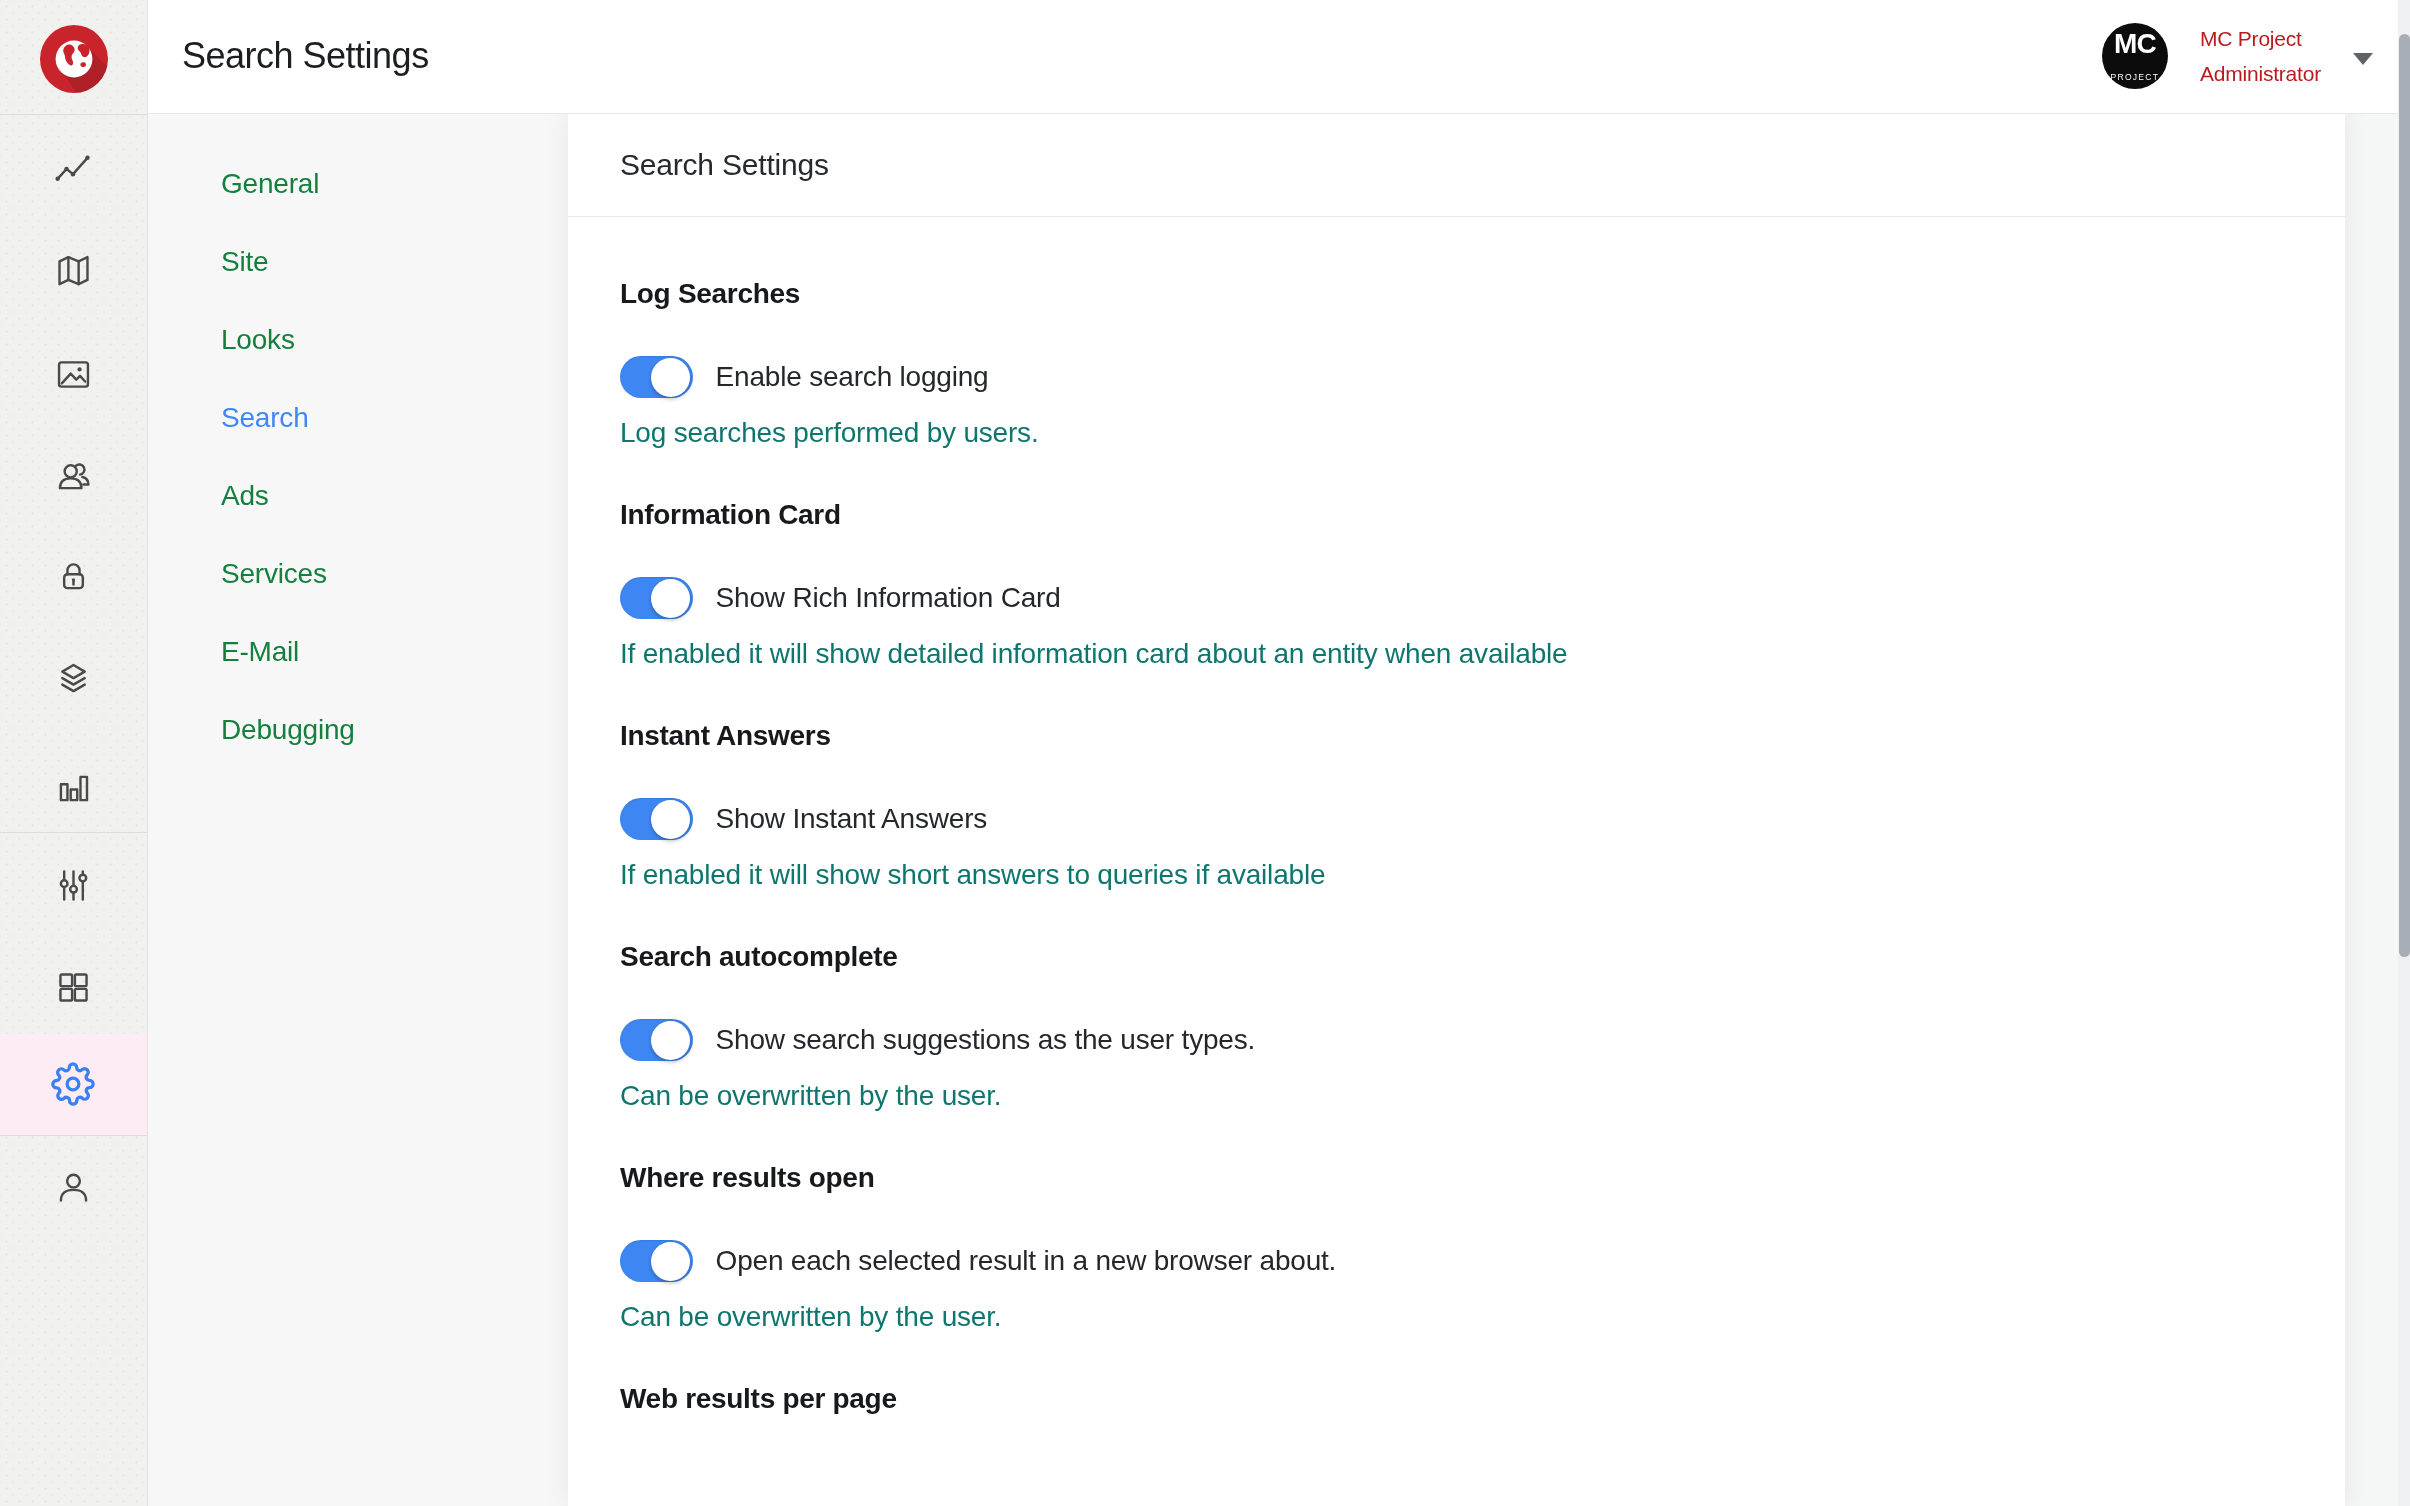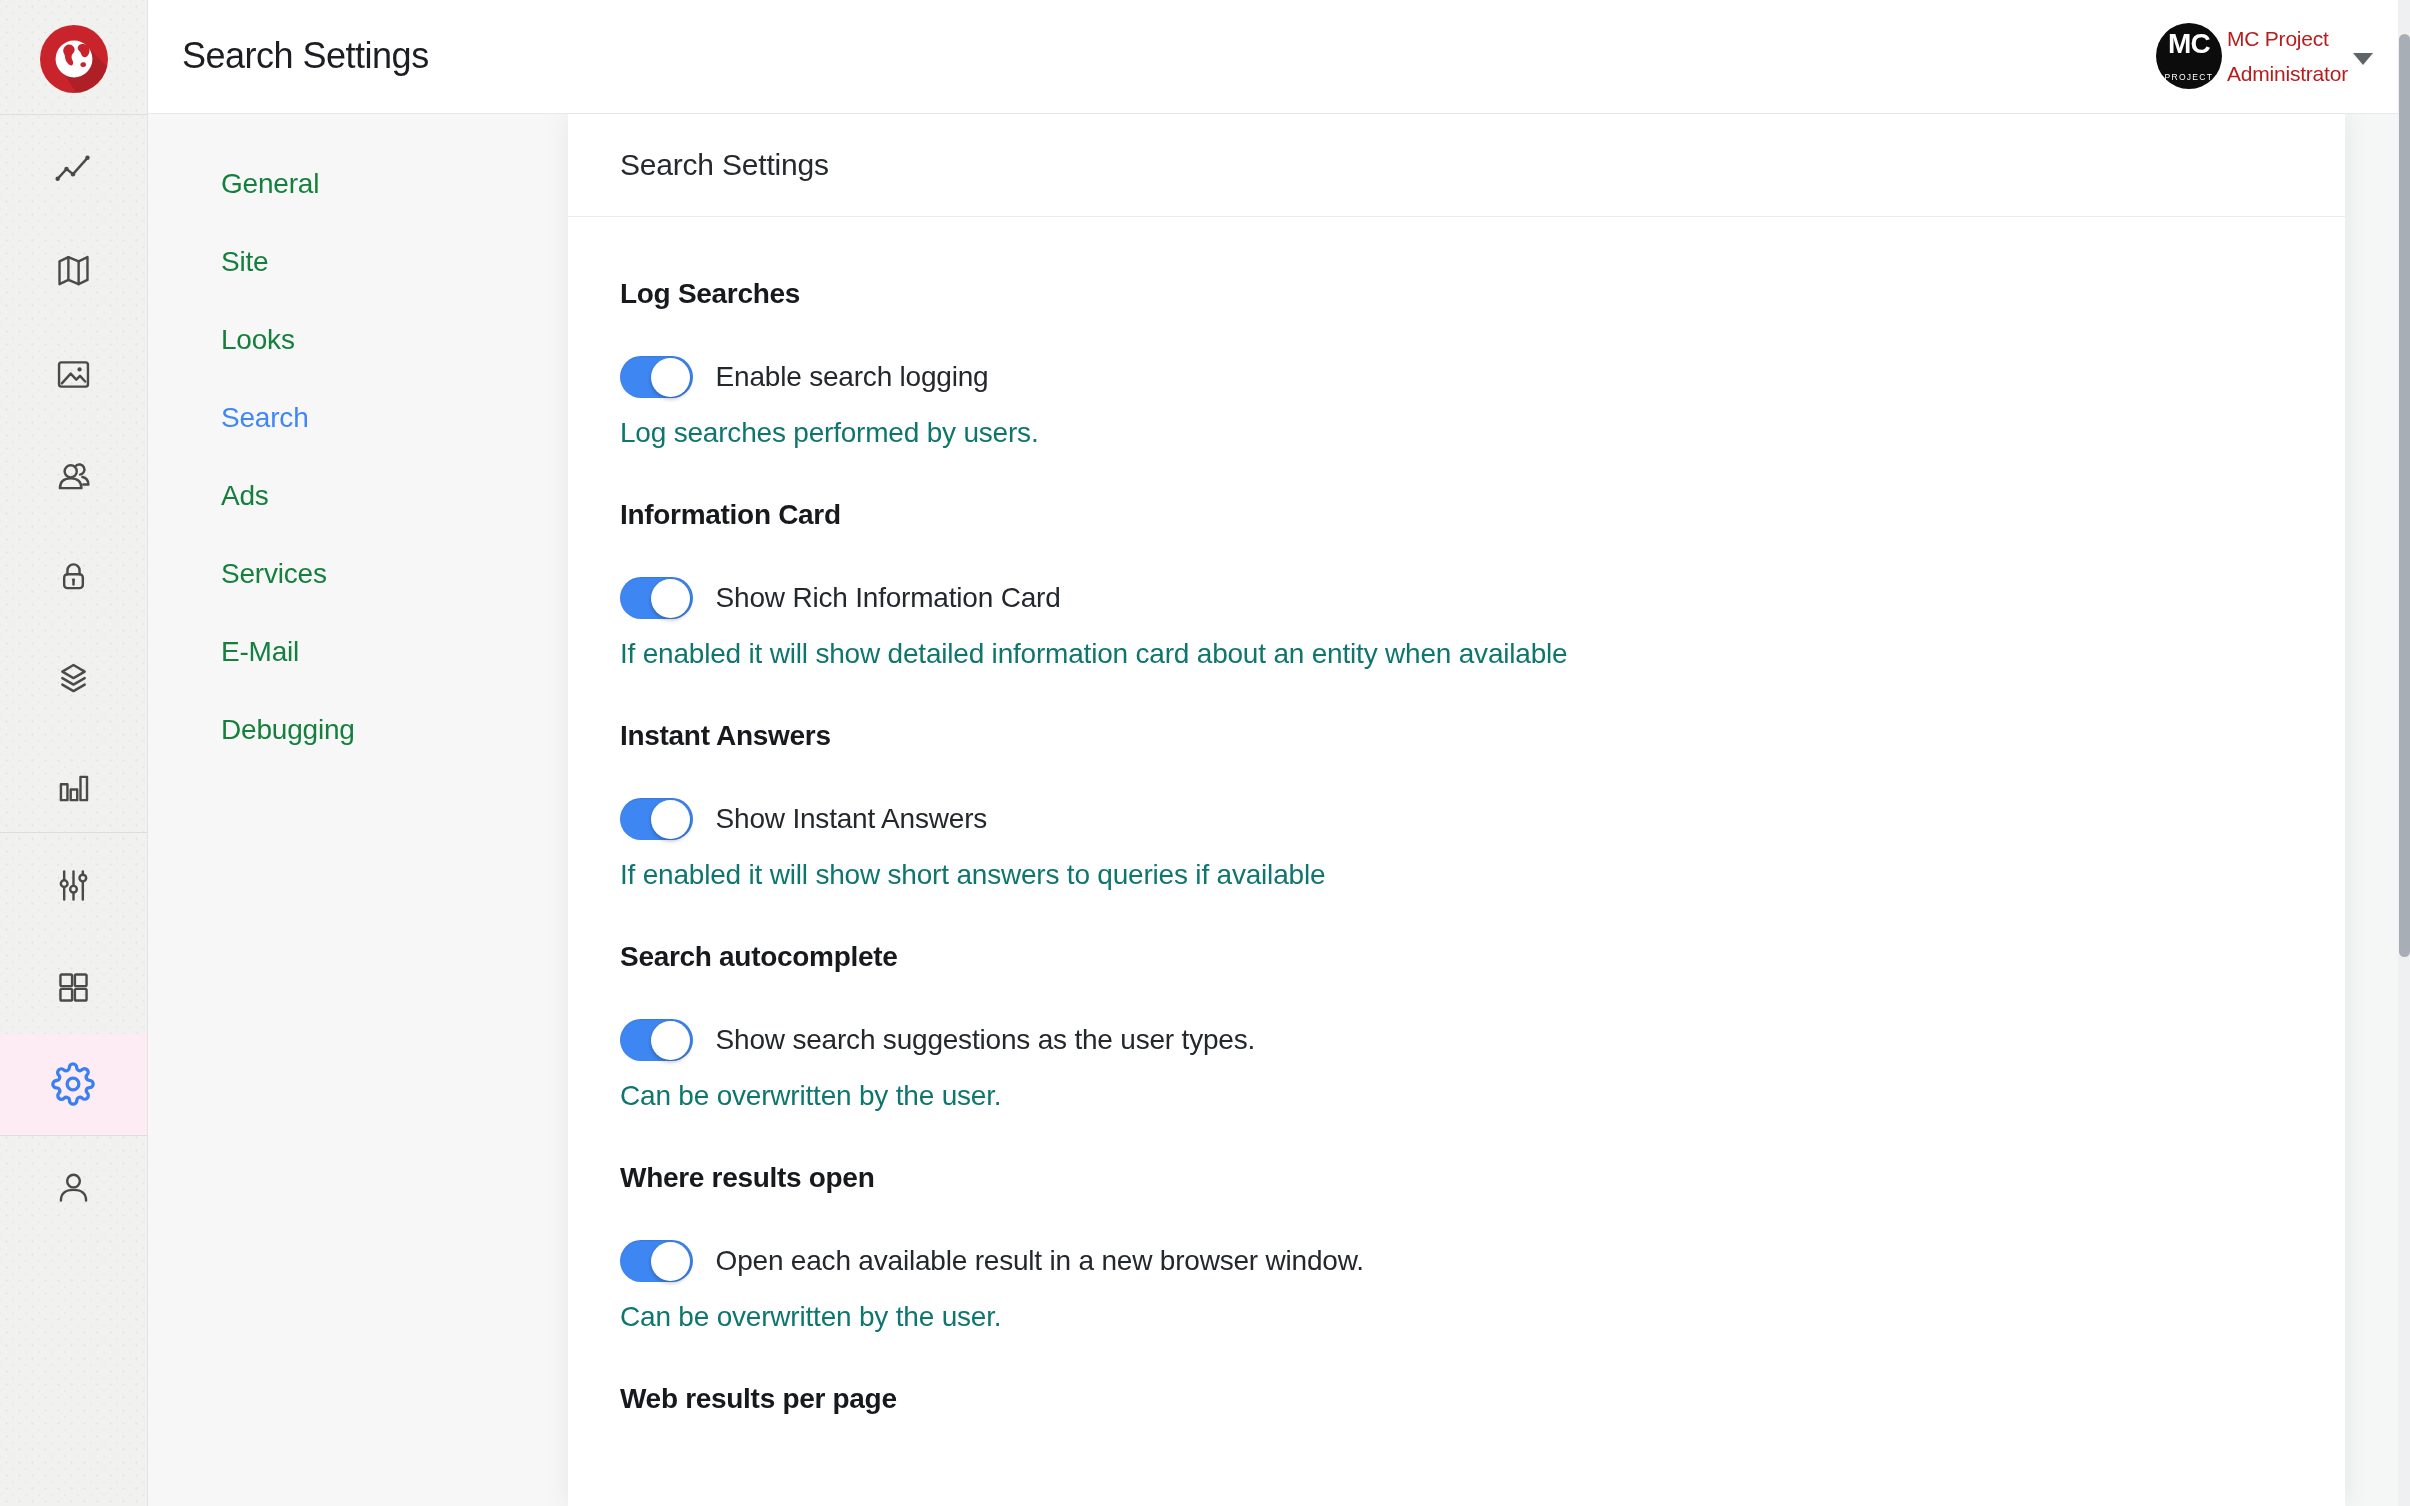--- a/index.html
+++ b/index.html
@@ -21,21 +21,21 @@
   .rail-divider{position:absolute;left:0;width:147px;height:0.9px;background:#dddddb;}
   .rail-item{position:absolute;left:73px;transform:translate(-50%,-50%);width:44px;height:44px;
     display:flex;align-items:center;justify-content:center;cursor:pointer;}
   .rail-active-row{position:absolute;left:0;top:1034px;width:147px;height:101px;background:#fdecf3;}
   .ric{stroke:#4a4a4b;stroke-width:2.6;fill:none;stroke-linecap:round;stroke-linejoin:round;}
   
   .topbar{position:absolute;left:148px;top:0;width:2263px;height:114px;background:#fff;
     border-bottom:0.9px solid #e8e8e8;box-sizing:border-box;z-index:2;}
   .topbar .ttl{position:absolute;left:34px;top:0;margin:0;line-height:112px;
     font-size:36px;font-weight:400;color:#1c1e21;letter-spacing:-0.5px;}
-  .user{position:absolute;right:38px;top:0;height:112px;display:flex;align-items:center;gap:5px;cursor:pointer;}
+  .user{position:absolute;right:38px;top:0;height:112px;display:flex;align-items:center;gap:32px;cursor:pointer;}
   .avatar{width:66px;height:66px;border-radius:50%;background:#0c0c0c;color:#fff;
     display:flex;flex-direction:column;align-items:center;justify-content:center;line-height:1;flex:0 0 auto;}
   .avatar .mc{font-size:28px;font-weight:700;letter-spacing:-0.9px;}
   .avatar .proj{font-size:8.5px;letter-spacing:1.3px;margin-top:15px;}
   .uname{font-size:21px;color:#b91c1c;line-height:35px;}
   .caret{width:0;height:0;border-left:10.4px solid transparent;border-right:10.4px solid transparent;
     border-top:12.2px solid #5f6469;margin-top:5.6px;}
   
   .subnav{position:absolute;left:148px;top:114px;width:420px;bottom:0;background:#f7f7f8;z-index:1;}
   .subnav ul{list-style:none;margin:0;padding:31px 0 0 0;}
@@ -271,21 +271,21 @@
       <span class="toggle-label">Show search suggestions as the user types.</span>
     </div>
     <div class="desc">Can be overwritten by the user.</div>
   </section>
       <section class="section">
     <h3>Where results open</h3>
     <div class="toggle-row">
       <span class="toggle" style="background: rgb(62, 135, 243);">
             <span class="knob"></span>
           </span>
-      <span class="toggle-label">Open each available result in a new browser window.</span>
+      <span class="toggle-label">Open each selected result in a new browser about.</span>
     </div>
     <div class="desc">Can be overwritten by the user.</div>
   </section>
       <section class="section">
     <h3>Web results per page</h3>
 
   </section>
     </div>
 </main>
 

